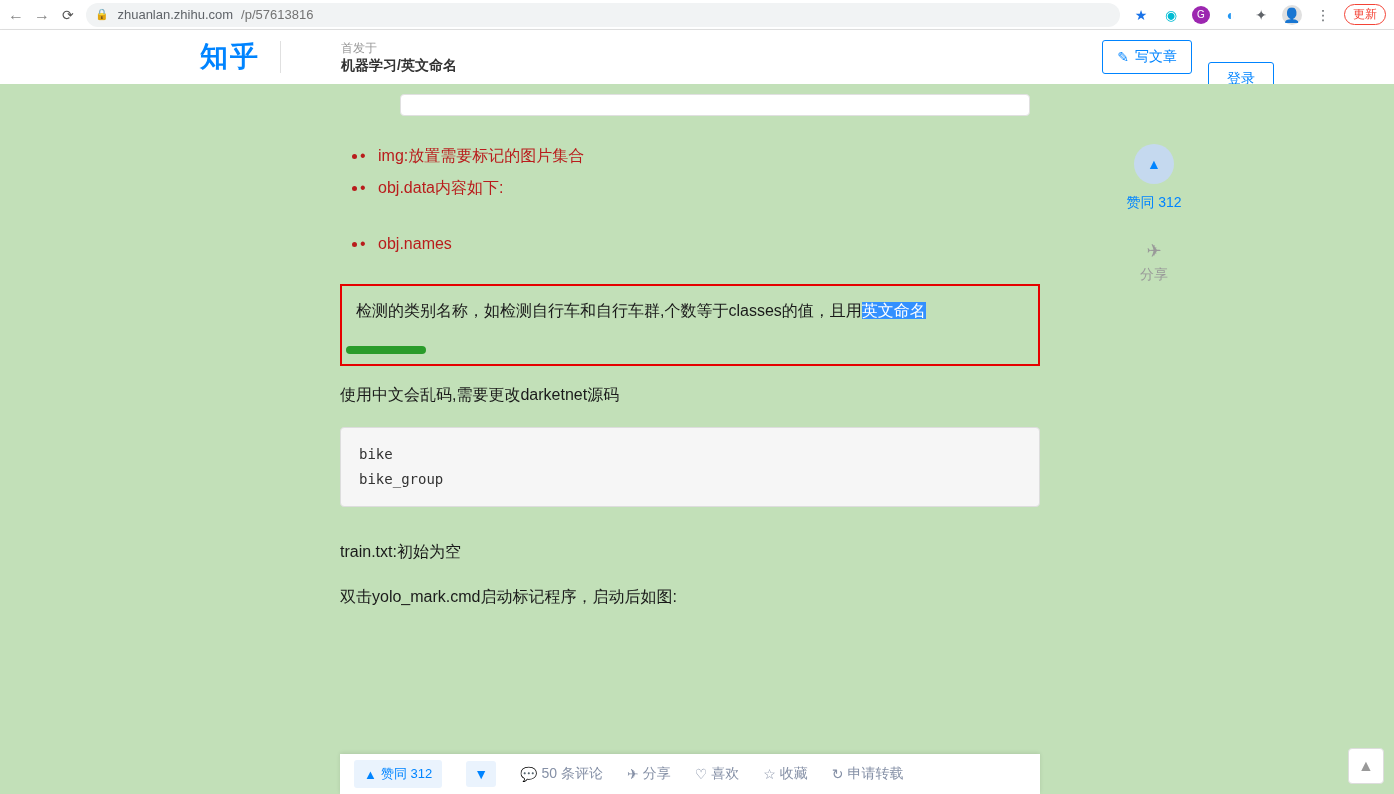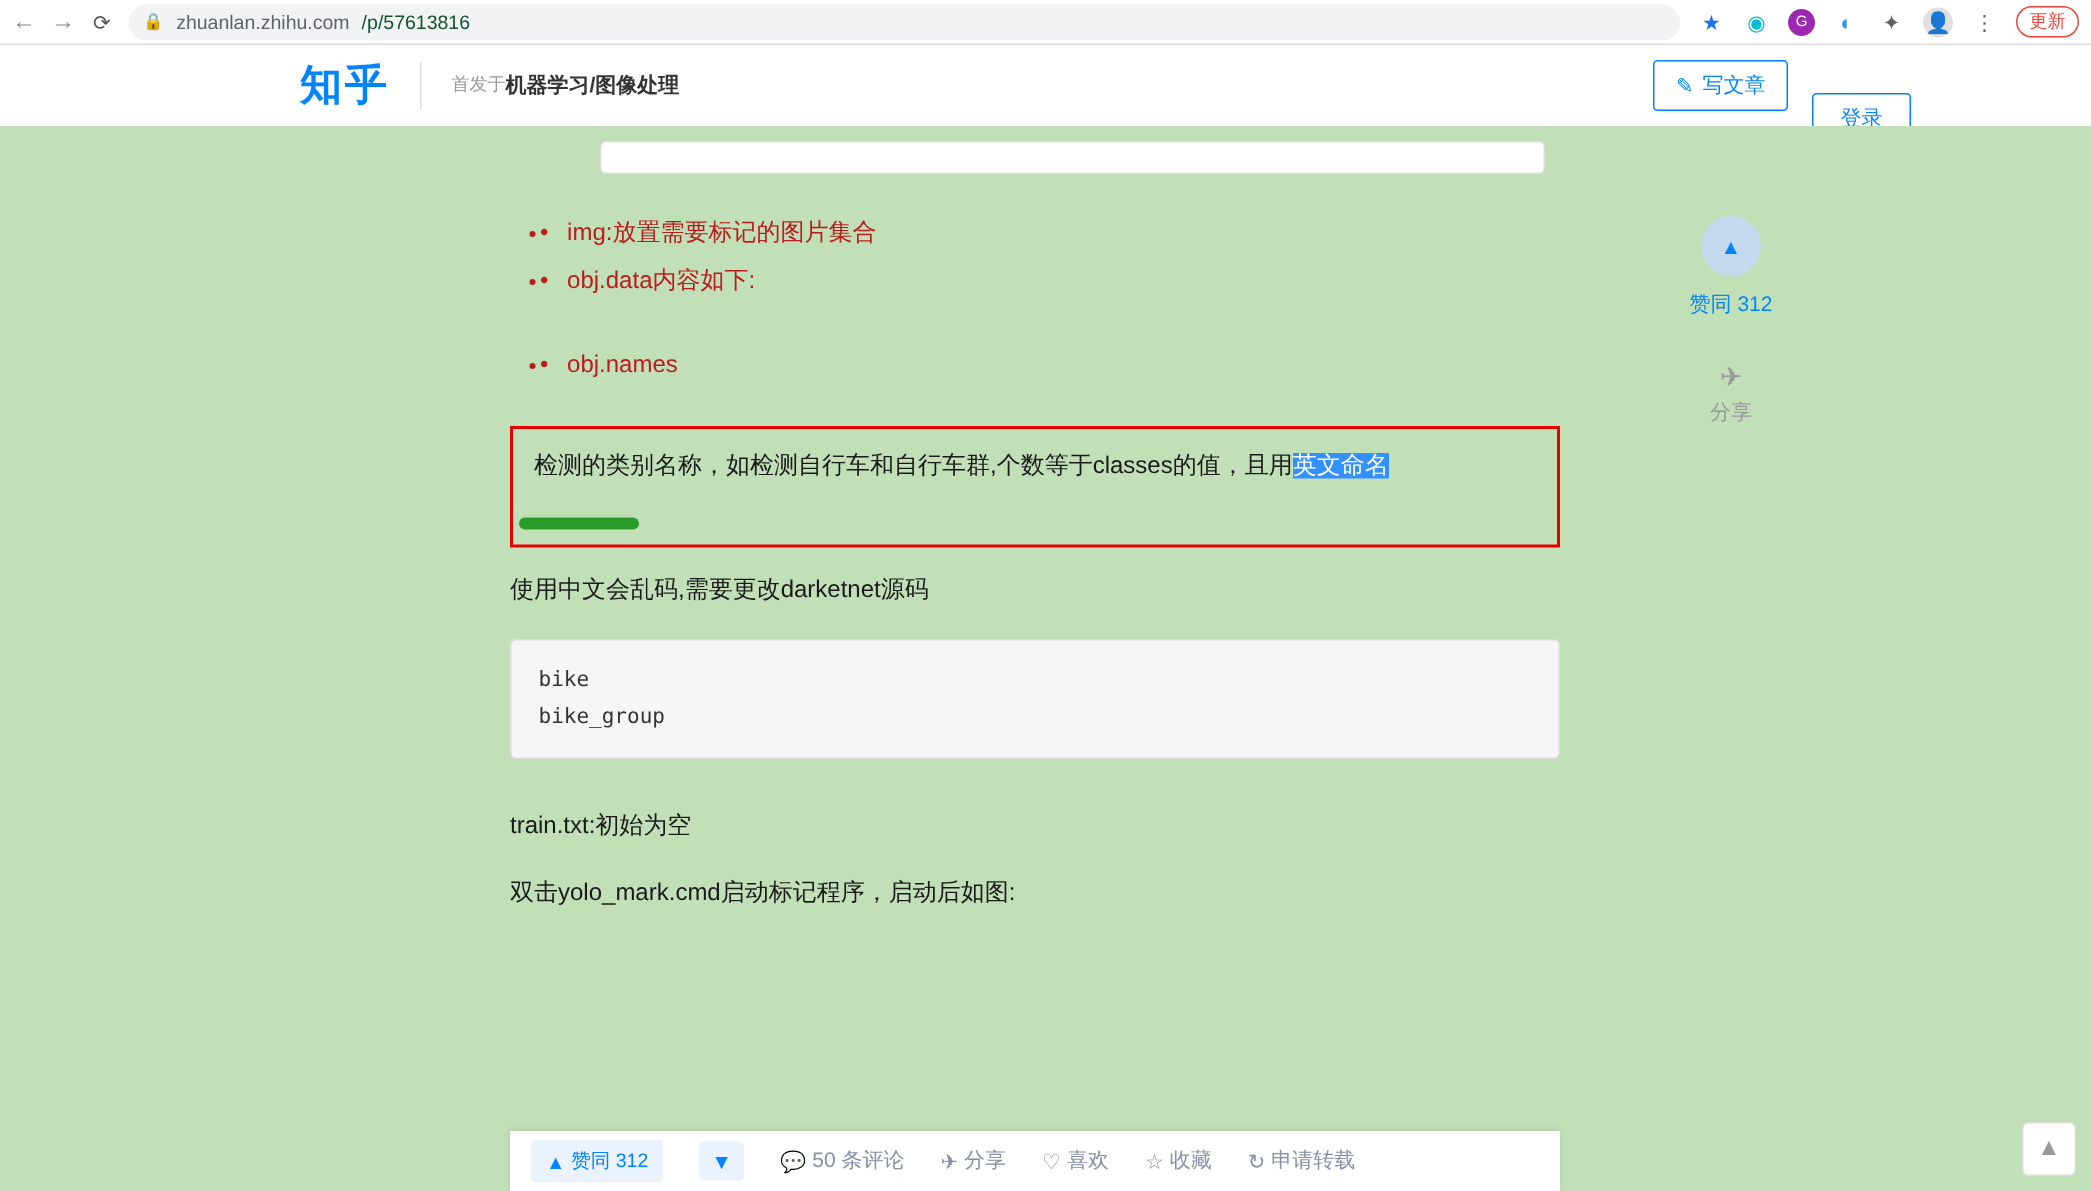--- a/index.html
+++ b/index.html
@@ -6,37 +6,37 @@
 body { font-family: -apple-system, BlinkMacSystemFont, "PingFang SC", "Microsoft YaHei", sans-serif; background: #f6f6f6; }
 
 
 .browser-chrome { height: 30px; background: #fff; display: flex; align-items: center; padding: 0 8px; gap: 12px; border-bottom: 1px solid #e0e0e0; }
 .nav-arrows { display: flex; gap: 10px; color: #888; }
 .nav-arrows span { cursor: pointer; font-size: 16px; }
 .reload { color: #555; font-size: 14px; cursor: pointer; }
 .url-bar { flex: 1; display: flex; align-items: center; gap: 8px; background: #f1f3f4; border-radius: 14px; height: 24px; padding: 0 10px; font-size: 13px; color: #333; }
 .lock-icon { color: #5f6368; font-size: 11px; }
 .url-text { color: #5f6368; }
-.url-path { color: #14532d; }
+.url-path { color: #737373; }
 .ext-icons { display: flex; align-items: center; gap: 12px; }
 .ext-icon { width: 18px; height: 18px; display: flex; align-items: center; justify-content: center; font-size: 14px; }
 .star-icon { color: #1a73e8; }
 .circ-cyan { color: #00bcd4; }
 .circ-purple { background: #9c27b0; color: #fff; border-radius: 50%; width: 18px; height: 18px; font-size: 10px; }
 .circ-blue { color: #2196f3; }
 .puzzle { color: #5f6368; }
 .avatar-icon { background: #e0e0e0; border-radius: 50%; width: 20px; height: 20px; color: #888; }
 .menu-dots { color: #5f6368; }
 .update-btn { border: 1px solid #f44336; color: #f44336; border-radius: 12px; padding: 1px 8px; font-size: 12px; cursor: pointer; }
 
 
 .zhihu-header { height: 54px; background: #fff; box-shadow: 0 1px 3px rgba(0,0,0,0.08); display: flex; align-items: center; padding: 0 120px 0 200px; }
 .logo { color: #0084ff; font-size: 28px; font-weight: bold; letter-spacing: 2px; }
 .header-divider { width: 1px; height: 32px; background: #e0e0e0; margin: 0 20px; }
-.publish-info { display: flex; font-size: 12px; }
+.publish-info { display: flex; flex-direction: column; font-size: 12px; margin-left: 40px; }
 .publish-label { color: #999; }
 .publish-column { color: #333; font-weight: 600; font-size: 14px; }
 .header-spacer { flex: 1; }
 .write-btn { border: 1px solid #0084ff; color: #0084ff; padding: 7px 14px; border-radius: 3px; font-size: 14px; cursor: pointer; display: flex; align-items: center; gap: 6px; margin-right: 16px; }
 .login-btn { border: 1px solid #0084ff; color: #0084ff; padding: 7px 18px; border-radius: 3px; font-size: 14px; cursor: pointer; margin-top: 44px; }
 
 
 .main-wrap { background: #c2e0b8; min-height: calc(100vh - 84px); padding-top: 0; position: relative; }
 .article-col { width: 700px; margin-left: 340px; background: #c2e0b8; padding-top: 10px; }
 
@@ -92,21 +92,21 @@
     <span class="ext-icon menu-dots">⋮</span>
     <span class="update-btn">更新</span>
   </div>
 </div>
 
 <div class="zhihu-header">
   <div class="logo">知乎</div>
   <div class="header-divider"></div>
   <div class="publish-info">
     <span class="publish-label">首发于</span>
-    <span class="publish-column">机器学习/图像处理</span>
+    <span class="publish-column">机器学习/英文命名</span>
   </div>
   <div class="header-spacer"></div>
   <div class="write-btn">
     <span>✎</span>
     <span>写文章</span>
   </div>
   <div class="login-btn">登录</div>
 </div>
 
 <div class="main-wrap">

